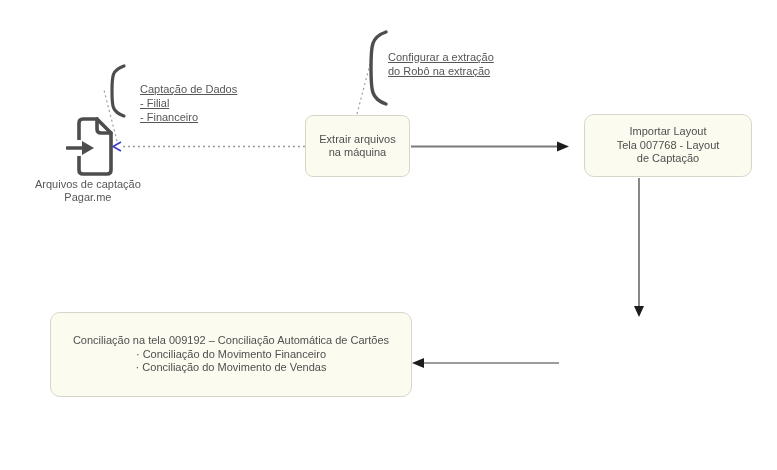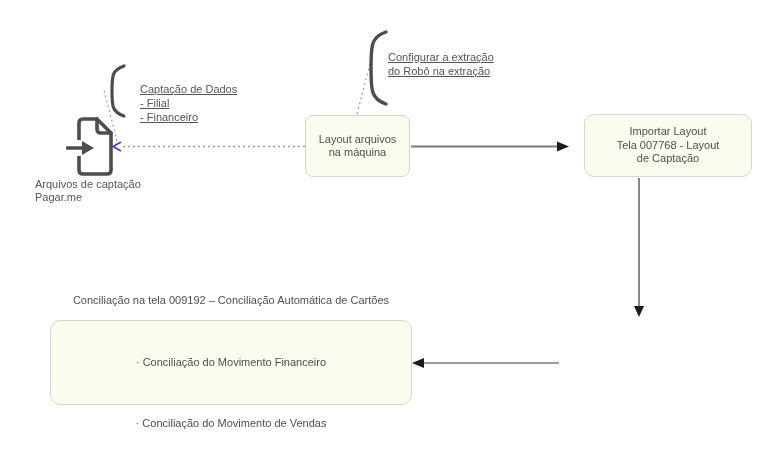--- a/index.html
+++ b/index.html
@@ -13,21 +13,21 @@
     background:#fcfbef;border:1px solid #d7d7c9;border-radius:10px;
     display:flex;flex-direction:column;align-items:center;justify-content:center;
     text-align:center;font-size:11px;line-height:13.5px;color:#4f4f4f;
   }
   .node .ln{display:block;white-space:nowrap;}
   .annotation{position:absolute;font-size:11px;color:#565656;text-align:left;}
   .annotation .ln{display:block;white-space:nowrap;text-decoration:underline;}
   .ann-captacao{left:140px;top:82px;line-height:14px;}
   .ann-robo{left:388px;top:51px;line-height:13.5px;}
   .src-label{position:absolute;left:35px;top:178px;font-size:11px;line-height:13px;color:#565656;}
-  .src-label .ln{display:block;white-space:nowrap;}
+  .src-label .ln{display:block;white-space:nowrap;text-align:center;}
   .brace{position:absolute;}
   .file-icon{position:absolute;left:66px;top:115px;width:52px;height:63px;}
 </style>
 </head>
 <body>
 
 <div class="canvas">
 
   <svg class="layer" viewBox="0 0 777 470">
 
@@ -73,30 +73,30 @@
 
   <svg class="brace" style="left:363px;top:29px;" width="26" height="78" viewBox="0 0 26 78">
     <path d="M23,3 C8,8 8,17 8,39 C8,61 8,70 23,75" fill="none" stroke="#4d4d4d" stroke-width="3.4" stroke-linecap="round"></path>
   </svg>
   <div class="annotation ann-robo">
     <span class="ln">Configurar a extração</span>
     <span class="ln">do Robô na extração</span>
   </div>
 
   <div class="node" style="left:305px;top:115px;width:105px;height:62px;border-radius:8px;">
-    <span class="ln">Layout arquivos</span>
+    <span class="ln">Extrair arquivos</span>
     <span class="ln">na máquina</span>
   </div>
 
   <div class="node" style="left:584px;top:114px;width:168px;height:63px;">
     <span class="ln">Importar Layout</span>
     <span class="ln">Tela 007768 - Layout</span>
     <span class="ln">de Captação</span>
   </div>
 
 
-  <div class="node" style="left:50px;top:320px;width:362px;height:85px;gap:48px;">
+  <div class="node" style="left:50px;top:312px;width:362px;height:85px;">
     <span class="ln">Conciliação na tela 009192 – Conciliação Automática de Cartões</span>
     <span class="ln">· Conciliação do Movimento Financeiro</span>
     <span class="ln">· Conciliação do Movimento de Vendas</span>
   </div>
 
 </div>
 
 </body></html>

